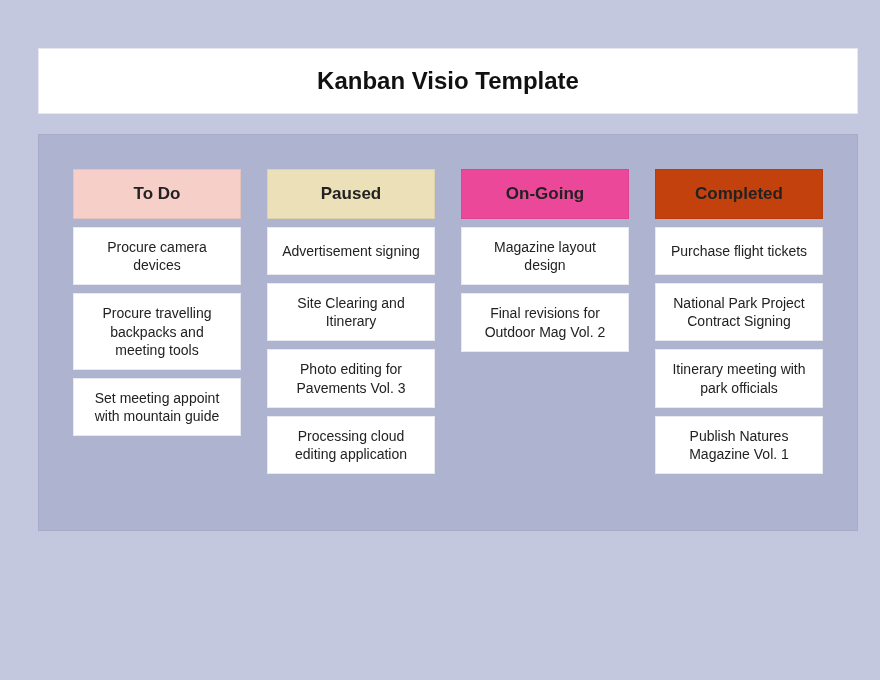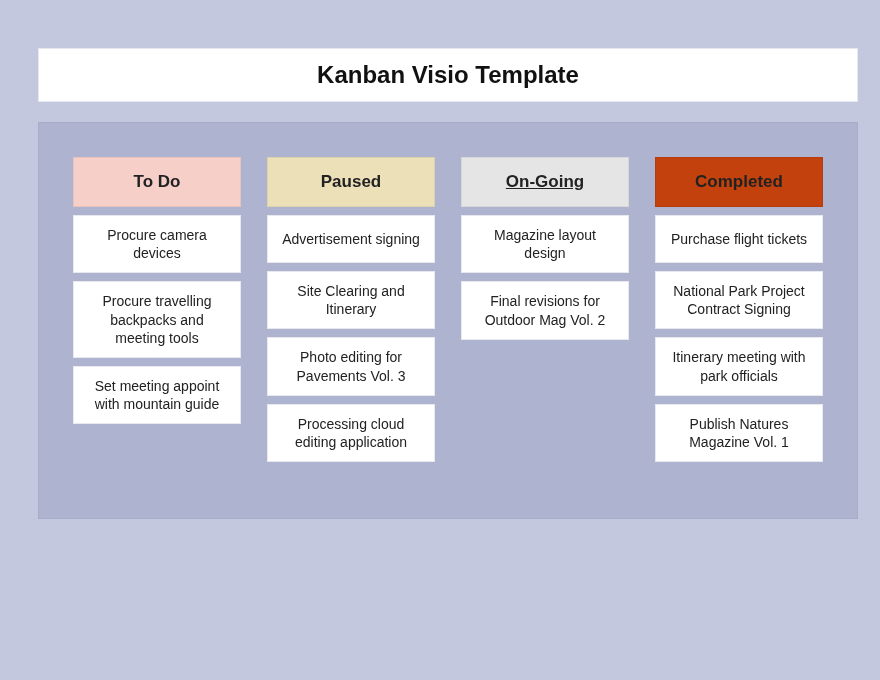--- a/index.html
+++ b/index.html
@@ -6,21 +6,21 @@
   body {
     width: 880px;
     height: 680px;
     background: #c4c8de;
     font-family: "Segoe UI", Arial, sans-serif;
     padding: 40px 30px;
   }
   .title-bar {
     background: #ffffff;
     text-align: center;
-    padding: 12px 10px;
+    padding: 18px 10px;
     font-size: 24px;
     font-weight: 700;
     color: #111;
     border: 1px solid #e6e6ee;
     margin-bottom: 20px;
   }
   .board {
     background: #aeb4d0;
     padding: 18px 18px 40px 18px;
     border: 1px solid #a7acc8;
@@ -38,21 +38,21 @@
   .col-header {
     text-align: center;
     font-weight: 700;
     font-size: 17px;
     color: #222;
     padding: 14px 8px;
     border: 1px solid rgba(0,0,0,0.06);
   }
   .hdr-todo      { background: #f5cfc8; }
   .hdr-paused    { background: #ece0b8; }
-  .hdr-ongoing   { background: #e5e5e5; text-decoration: underline; }
+  .hdr-ongoing   { background: #ec4899; }
   .hdr-completed { background: #c2410c; }
   .card {
     background: #ffffff;
     border: 1px solid #e8e8ef;
     text-align: center;
     font-size: 14px;
     color: #222;
     padding: 10px 12px;
     line-height: 1.3;
     min-height: 48px;

